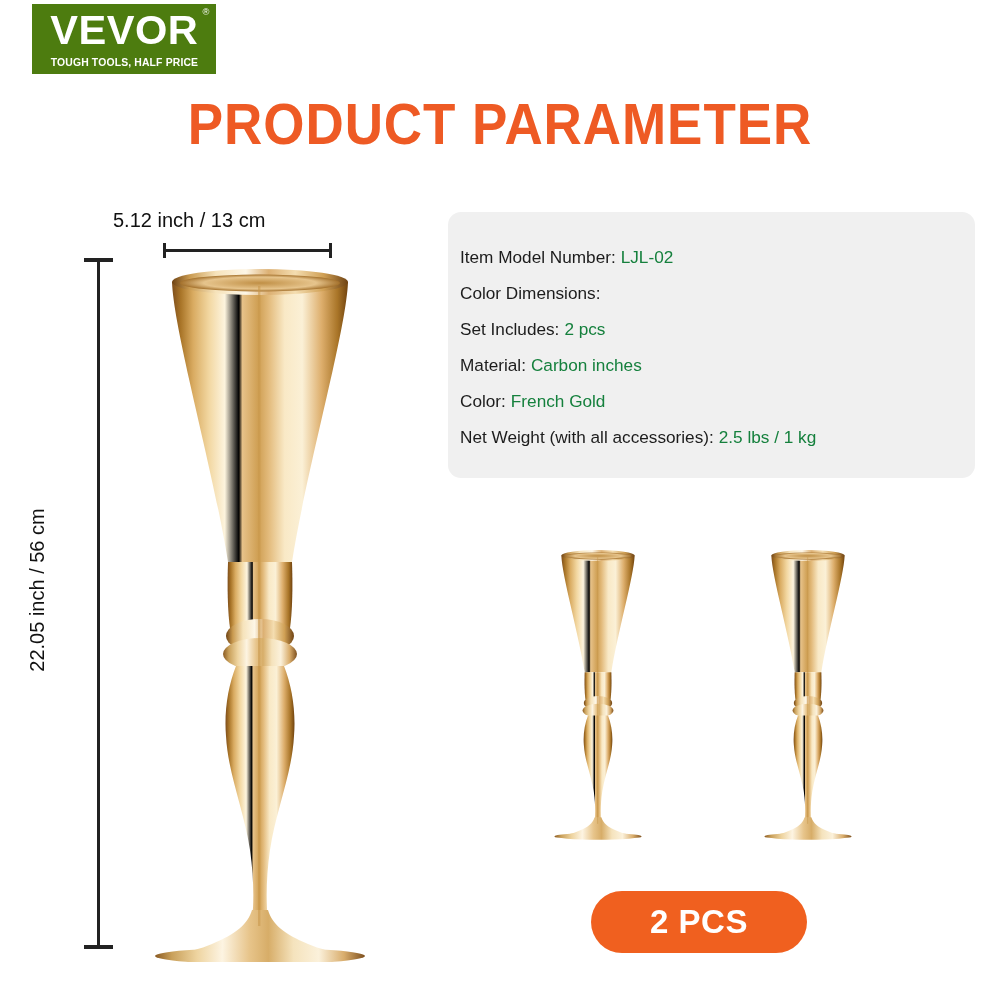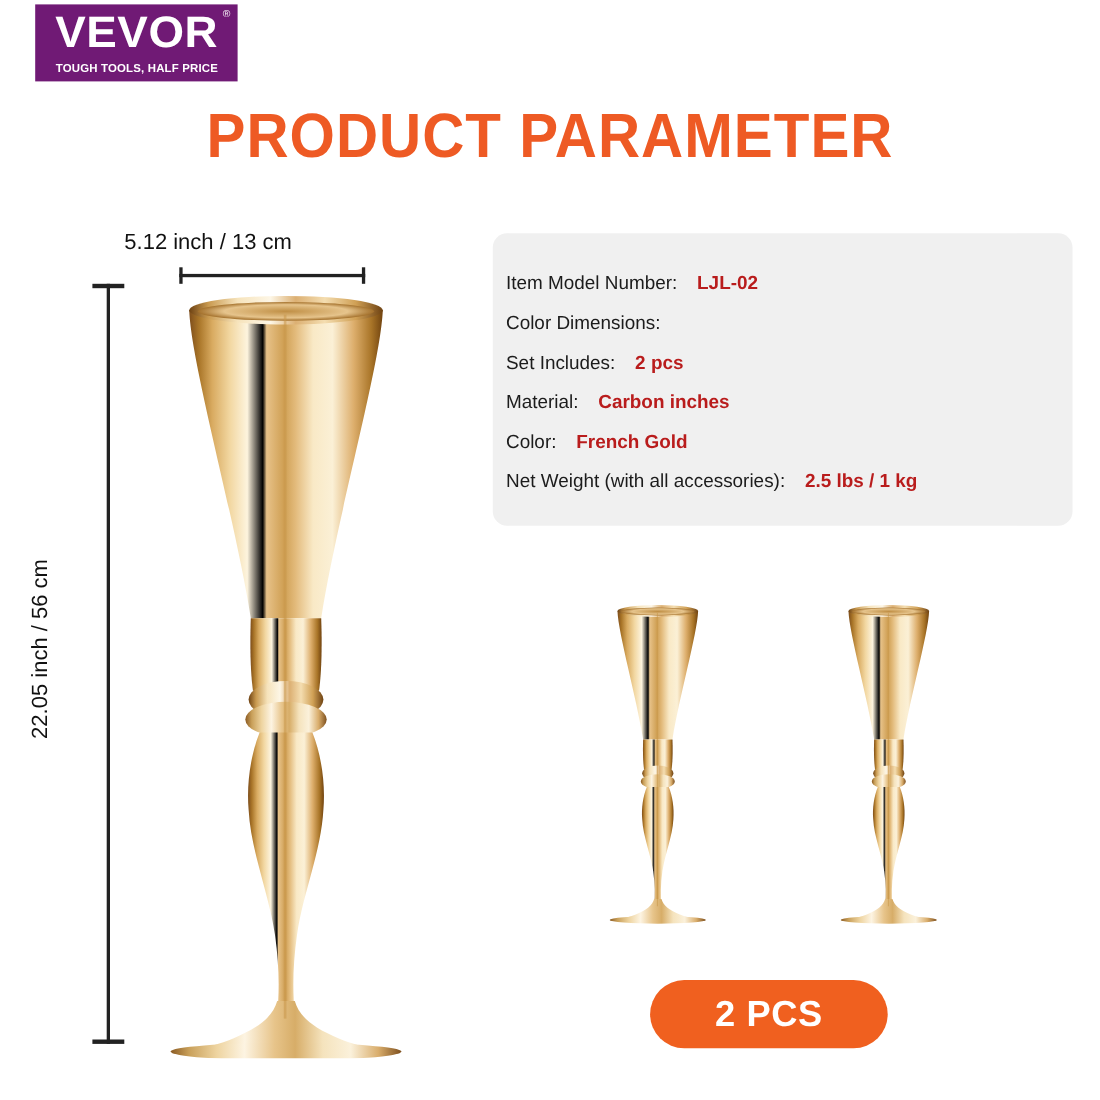--- a/index.html
+++ b/index.html
@@ -15,21 +15,21 @@
     overflow: hidden;
   }
 
   
   .logo-box {
     position: absolute;
     left: 32px;
     top: 4px;
     width: 184px;
     height: 70px;
-    background: #701a75;
+    background: #4d7c0f;
     display: flex;
     flex-direction: column;
     align-items: center;
     justify-content: center;
   }
   .logo-word {
     position: relative;
     color: #ffffff;
     font-family: "Liberation Sans", sans-serif;
     font-weight: bold;
@@ -91,23 +91,23 @@
     color: #1c1c1c;
     line-height: 1;
     margin-bottom: 0;
     height: 36px;
     white-space: nowrap;
     display: flex;
     align-items: center;
   }
   .spec-label { font-weight: normal; }
   .spec-value {
-    color: #b91c1c;
-    font-weight: bold;
-    margin-left: 18px;
+    color: #15803d;
+    font-weight: normal;
+    margin-left: 5px;
   }
 
   
   .dim-width-label {
     position: absolute;
     left: 113px;
     top: 210px;
     width: 270px;
     font-size: 20px;
     color: #111111;

